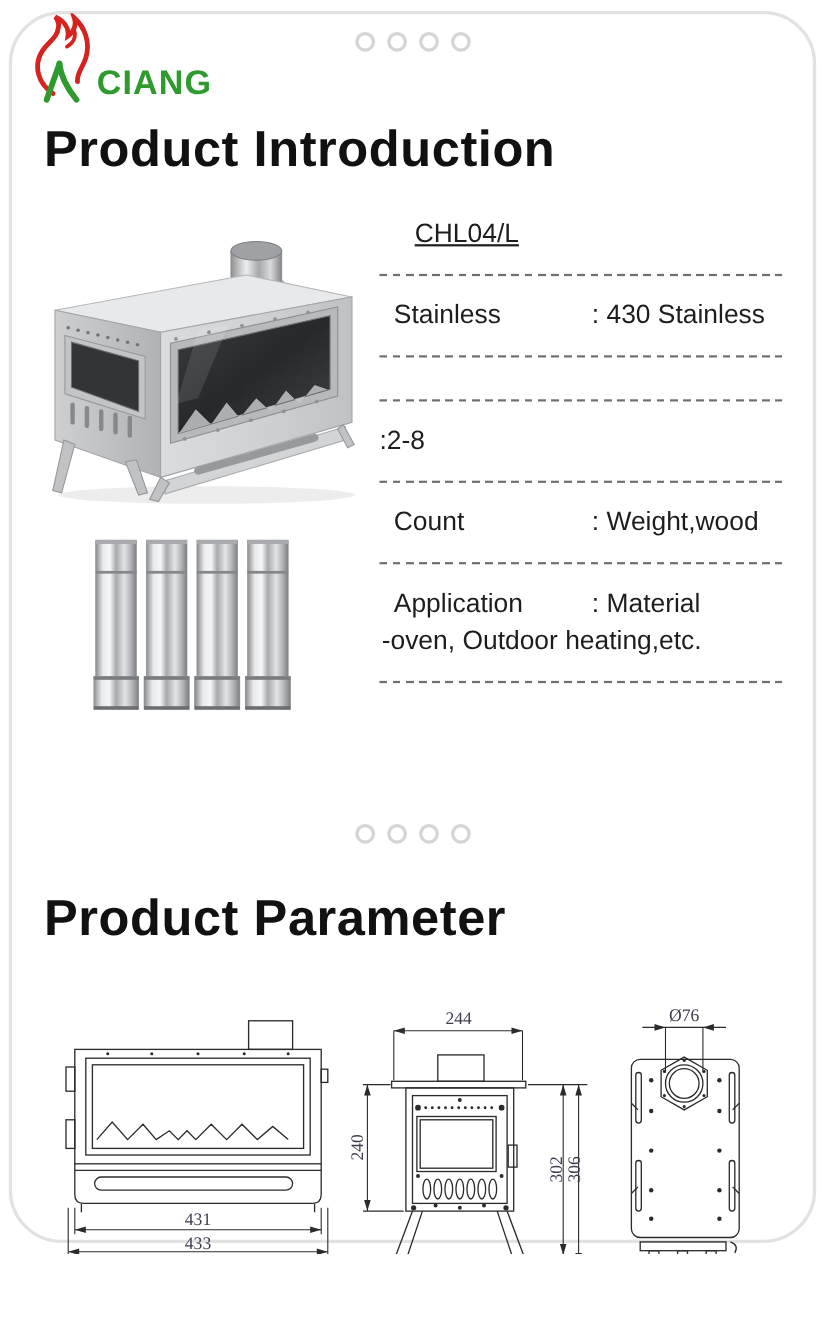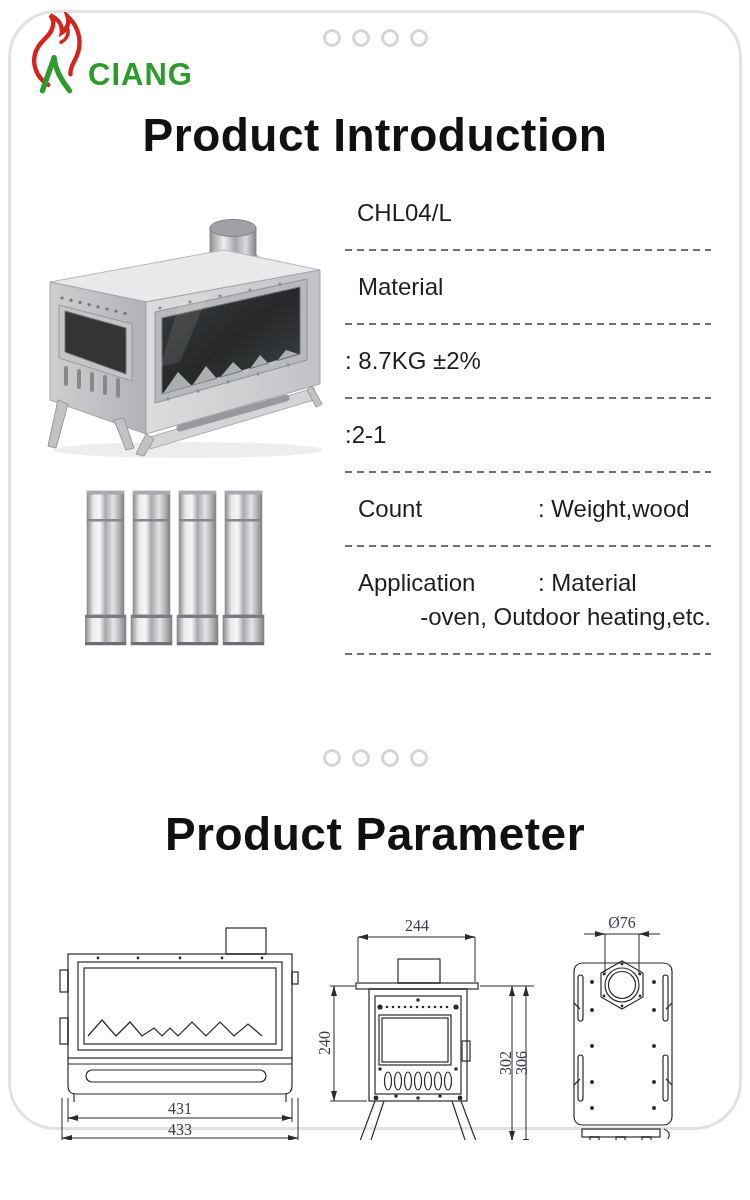--- a/index.html
+++ b/index.html
@@ -9,31 +9,31 @@
         border:3px solid #e2e2e2;border-radius:48px;pointer-events:none;}
   
   .logo{position:absolute;left:26px;top:12px;display:flex;align-items:flex-end;gap:4px;}
   .brand-text{color:#2f9b2f;font-size:31px;font-weight:600;letter-spacing:1px;line-height:1;
         padding-bottom:4px;}
   
   .dots{position:absolute;left:0;right:0;display:flex;justify-content:center;gap:11px;}
   .dot{width:12px;height:12px;border:3px solid #d5d5d5;border-radius:50%;}
   .dots-1{top:29px;} .dots-2{top:749px;}
   
-  .h-title{position:absolute;left:0;right:0;text-align:center;font-size:46px;font-weight:700;
-        color:#111;letter-spacing:.5px;margin:0;}
+  .h-title{position:absolute;left:0;right:0;text-align:left;font-size:46px;font-weight:700;
+        color:#111;letter-spacing:.5px;margin:0;padding-left:40px;}
   .h-intro{top:108px;} .h-param{top:807px;}
   
   .specs{position:absolute;left:345px;top:196px;width:366px;}
   .spec-row{display:flex;font-size:24px;line-height:34px;color:#1d1d1d;}
   .spec-label{flex:0 0 193px;padding-left:13px;box-sizing:border-box;white-space:nowrap;}
   .spec-label.auto{flex:0 0 auto;}
   .spec-value{white-space:nowrap;}
-  .spec-value.gap{margin-left:12px;}
-  .spec-cont{font-size:24px;line-height:34px;padding-left:2px;white-space:nowrap;text-align:right;}
+  .spec-value.gap{margin-left:32px;text-decoration:underline;}
+  .spec-cont{font-size:24px;line-height:34px;padding-left:2px;white-space:nowrap;}
   .spec-sep{height:2px;margin:19px 0;
         background-image:repeating-linear-gradient(90deg,#6f6f6f 0 7px,transparent 7px 12px);}
   
   .stove-img{position:absolute;left:28px;top:202px;}
   .pipes-img{position:absolute;left:85px;top:487px;}
   
   .draw-front{position:absolute;left:58px;top:918px;}
   .draw-side{position:absolute;left:312px;top:903px;}
   .draw-top{position:absolute;left:552px;top:903px;}
   .dim-text{font-family:"Liberation Serif","DejaVu Serif",serif;font-size:16px;fill:#3e3e50;}
@@ -187,29 +187,29 @@
       <rect x="0" y="155" width="41" height="3" fill="#6c6e71"></rect>
     </g>
   </svg>
 
   <div class="specs">
     <div class="spec-row">
       <span class="spec-value gap">CHL04/L</span>
     </div>
     <div class="spec-sep"></div>
     <div class="spec-row">
-      <span class="spec-label">Material</span>
-    </div>
-    <div class="spec-sep"></div>
-    <div class="spec-row">
-      <span class="spec-value">: 8.7KG ±2%</span>
-    </div>
-    <div class="spec-sep"></div>
-    <div class="spec-row">
-      <span class="spec-value">:2-1</span>
+      <span class="spec-label">Stainless</span>
+      <span class="spec-value">: 430 Stainless</span>
+    </div>
+    <div class="spec-sep"></div>
+    <div class="spec-row">
+    </div>
+    <div class="spec-sep"></div>
+    <div class="spec-row">
+      <span class="spec-value">:2-8</span>
     </div>
     <div class="spec-sep"></div>
     <div class="spec-row">
       <span class="spec-label">Count</span>
       <span class="spec-value">: Weight,wood</span>
     </div>
     <div class="spec-sep"></div>
     <div class="spec-row">
       <span class="spec-label">Application</span>
       <span class="spec-value">: Material</span>

